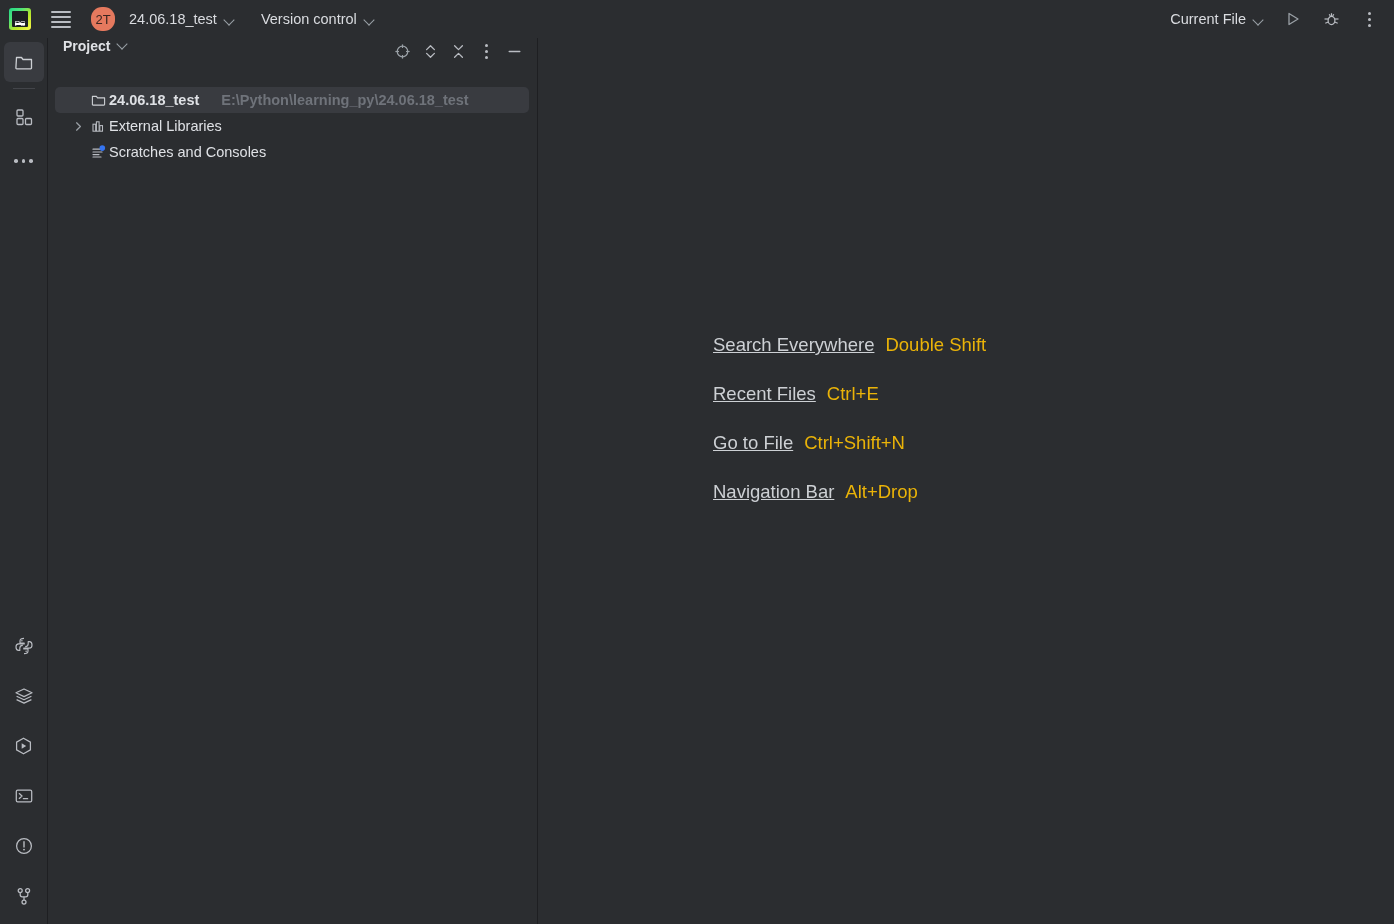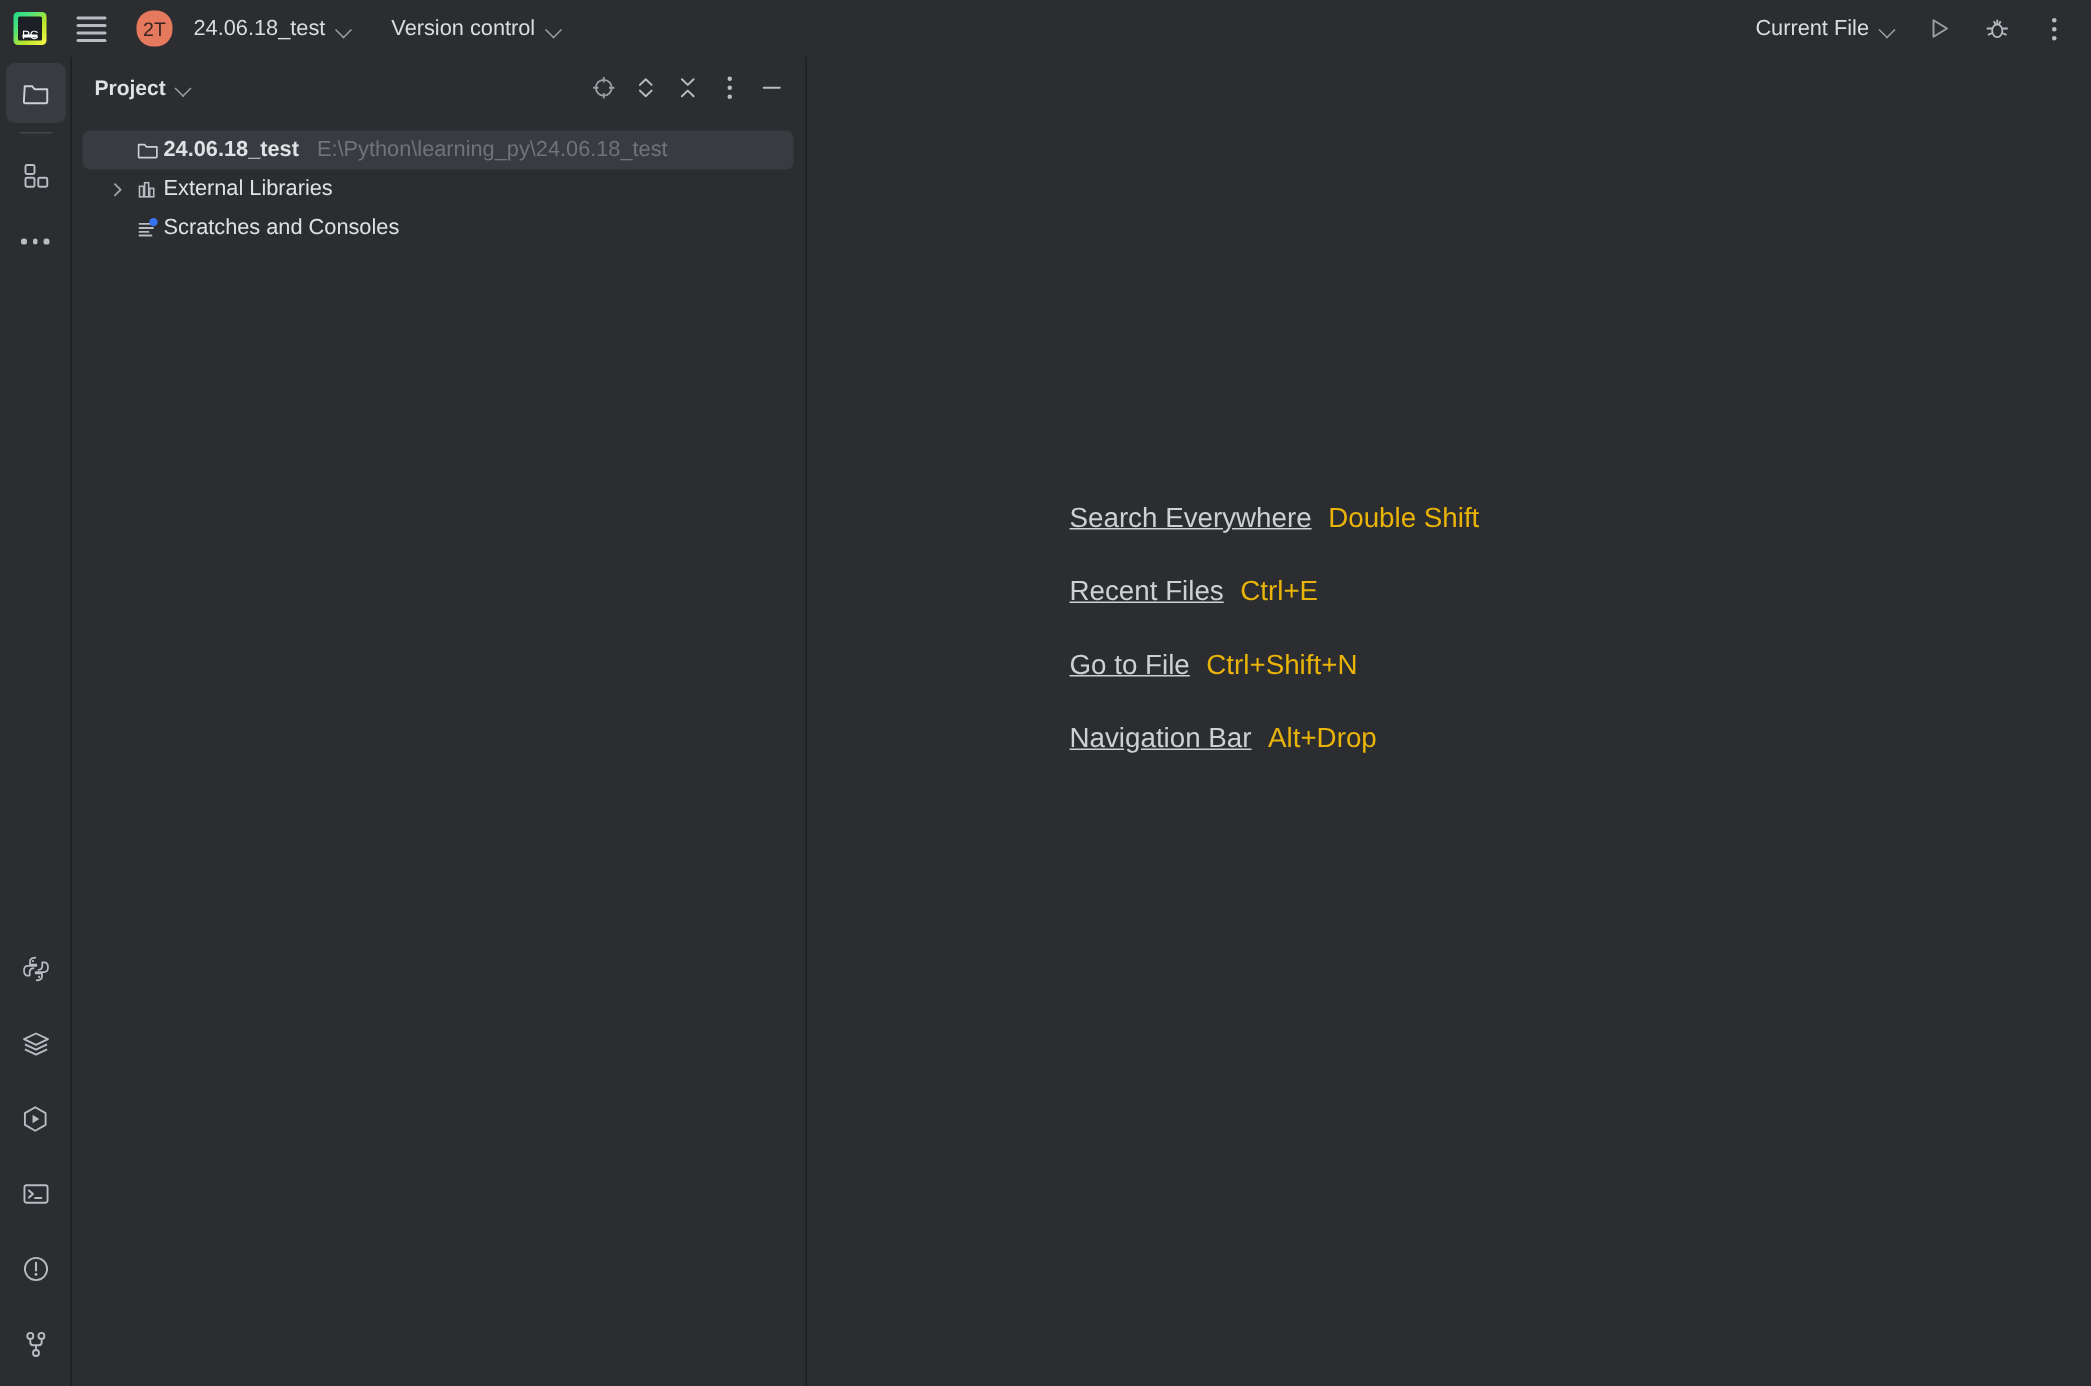--- a/index.html
+++ b/index.html
@@ -86,42 +86,42 @@
   .rail-bottom .rail-btn { margin-top: 10px; }
   .dots3 { display: flex; gap: 4px; }
   .dots3 i { width: 3.5px; height: 3.5px; border-radius: 50%; background: #b9bcc2; display: block; }
 
   
   .project-panel {
     position: absolute; left: 49px; top: 38px; width: 489px; height: 886px;
     background: #2b2d30; border-right: 1px solid #1e1f22;
   }
   .pp-header {
-    height: 40px; display: flex; align-items: center; padding: 0 10px 0 14px;
+    height: 40px; display: flex; align-items: flex-start; padding: 0 10px 0 14px;
   }
   .pp-title { font-size: 14px; font-weight: bold; color: #dfe1e5; }
   .pp-title-chev { margin-left: 7px; cursor: pointer; }
   .pp-tools { margin-left: auto; display: flex; align-items: center; gap: 2px; }
   .pp-tool {
     width: 26px; height: 26px; display: flex; align-items: center; justify-content: center; cursor: pointer;
   }
 
   .tree { padding-top: 9px; }
   .tree-row {
     height: 26px; display: flex; align-items: center; padding-left: 14px;
     font-size: 14.5px; color: #dfe1e5; cursor: pointer; margin: 0 8px 0 6px;
     border-radius: 5px;
   }
   .tree-row.sel { background: #393b40; }
   .tree-arrow { width: 18px; display: flex; align-items: center; justify-content: center; flex: 0 0 18px; }
   .tree-arrow.empty { visibility: hidden; }
   .tree-ico { width: 22px; display: flex; align-items: center; justify-content: center; flex: 0 0 22px; }
   .tree-label { font-weight: bold; }
   .tree-label.plain { font-weight: normal; }
-  .tree-path { color: #6f737a; margin-left: 12px; font-weight: normal; }
+  .tree-path { color: #6f737a; margin-left: 22px; font-weight: bold; }
 
   
   .editor {
     position: absolute; left: 539px; top: 38px; width: 855px; height: 886px;
     background: #2b2d30;
   }
   .hints { position: absolute; left: 174px; top: 296px; }
   .hint-row { height: 49px; display: flex; align-items: baseline; white-space: nowrap; }
   .hint-action { font-size: 18.5px; color: #cdd0d4; text-decoration: underline; }
   .hint-key { font-size: 18.5px; color: #eab308; margin-left: 11px; }

